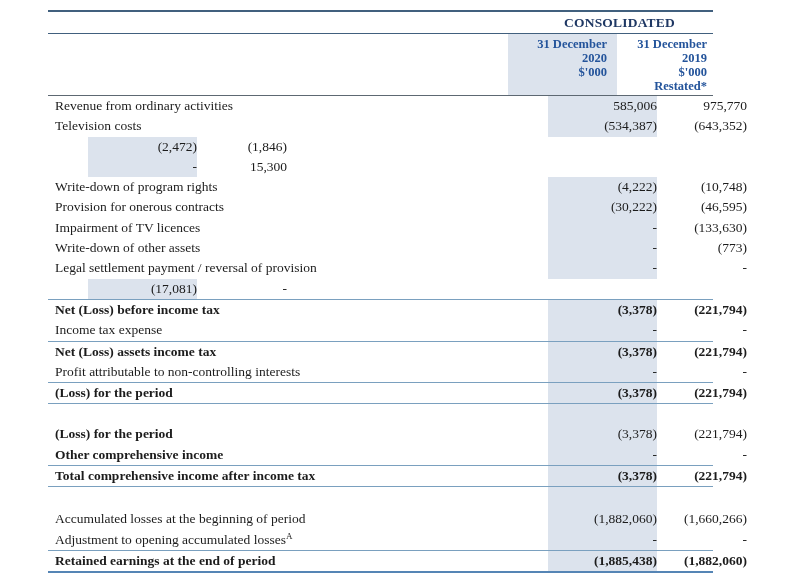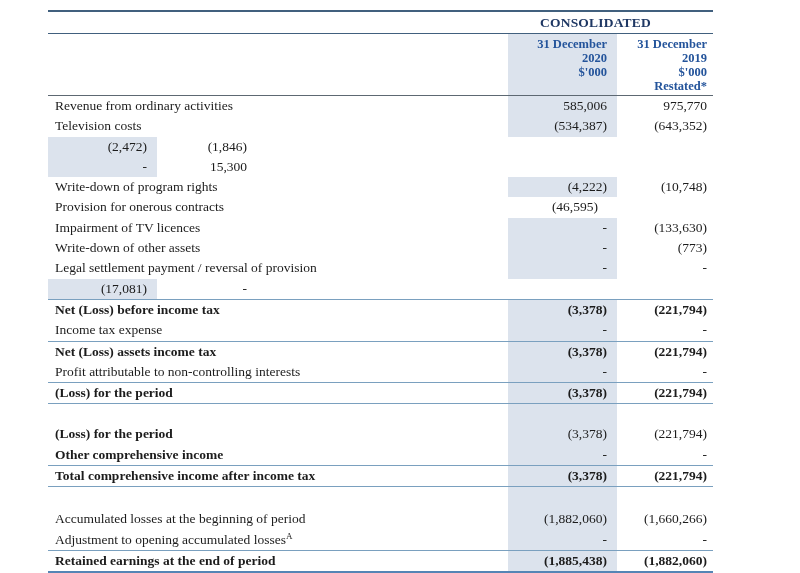--- a/index.html
+++ b/index.html
@@ -6,21 +6,21 @@
   .page {
     position:relative; width:800px; height:573px; background:#ffffff;
     font-family:"Liberation Serif", serif; color:var(--text,#1c1c1c);
     overflow:hidden;
   }
   .fintable { position:absolute; left:48px; top:10px; width:665px; }
 
   .toprule   { border-top:2px solid var(--rule_dark,#41607e); }
   .grouprow  { position:relative; height:21px; }
   .grouptitle{
-    position:absolute; left:420px; width:255px; text-align:center;
+    position:absolute; left:444px; width:255px; text-align:center;
     font-weight:bold; font-size:13.5px; line-height:21px;
     color:var(--navy,#1f3864); letter-spacing:0.2px;
   }
   .rule2     { border-top:1.5px solid var(--rule_dark,#41607e); }
   .headrule  { border-top:1.2px solid var(--rule_gray,#5d6872); }
 
   .colheads { display:flex; align-items:stretch; }
   .colheads .lbl { flex:0 0 460px; }
   .colheads .c1, .colheads .c2 {
     font-weight:bold; font-size:12.5px; line-height:14px;
@@ -31,21 +31,21 @@
   .colheads .c1 { flex:0 0 109px; background:var(--shade,#dce3ed); padding-right:10px; }
   .colheads .c2 { flex:0 0 96px;  padding-right:6px; }
 
   .row { display:flex; height:20.3px; line-height:20.3px; font-size:13.5px; }
   .row .lbl {
     flex:0 0 460px; box-sizing:border-box; padding-left:7px;
     white-space:nowrap; overflow:hidden;
   }
   .row .v1 {
     flex:0 0 109px; box-sizing:border-box; background:var(--shade,#dce3ed);
-    text-align:right; padding-right:10px; white-space:nowrap;
+    text-align:right; white-space:nowrap;margin-left:40px;
   }
   .row .v2 {
     flex:0 0 96px; box-sizing:border-box;
     text-align:right; padding-right:6px; white-space:nowrap;
   }
   .spacer1 { height:20px; }
   .spacer2 { height:22px; }
 
   .bold { font-weight:bold; }
   .lblbold .lbl { font-weight:bold; }
@@ -108,20 +108,21 @@
     </div>
 
     <div class="row">
       <div class="lbl"><span>Write-down of program rights</span></div>
       <div class="v1">(4,222)</div>
       <div class="v2">(10,748)</div>
     </div>
 
     <div class="row">
       <div class="lbl"><span>Provision for onerous contracts</span></div>
+      <div class="v1">(30,222)</div>
       <div class="v2">(46,595)</div>
     </div>
 
     <div class="row">
       <div class="lbl"><span>Impairment of TV licences</span></div>
       <div class="v1">-</div>
       <div class="v2">(133,630)</div>
     </div>
 
     <div class="row">

